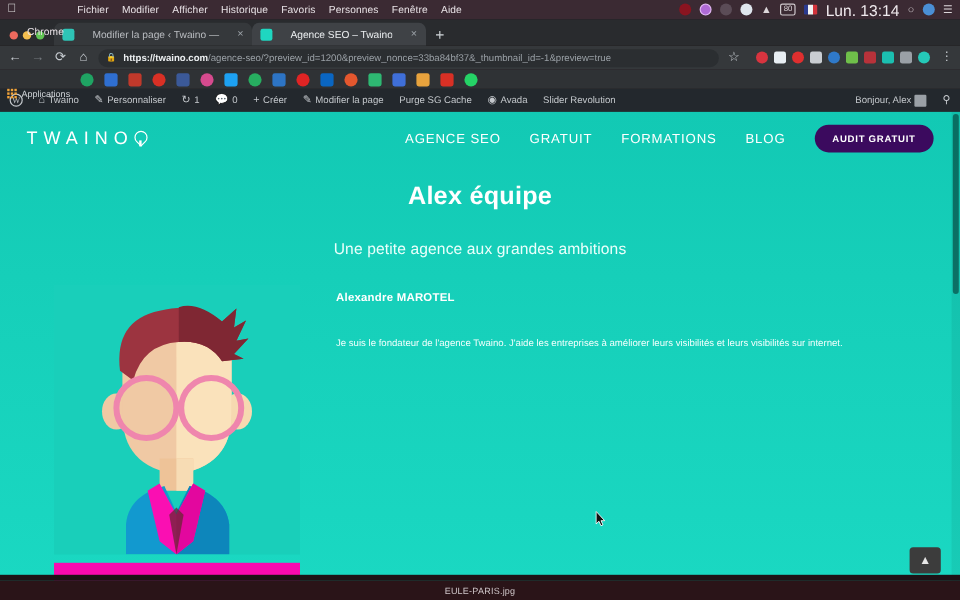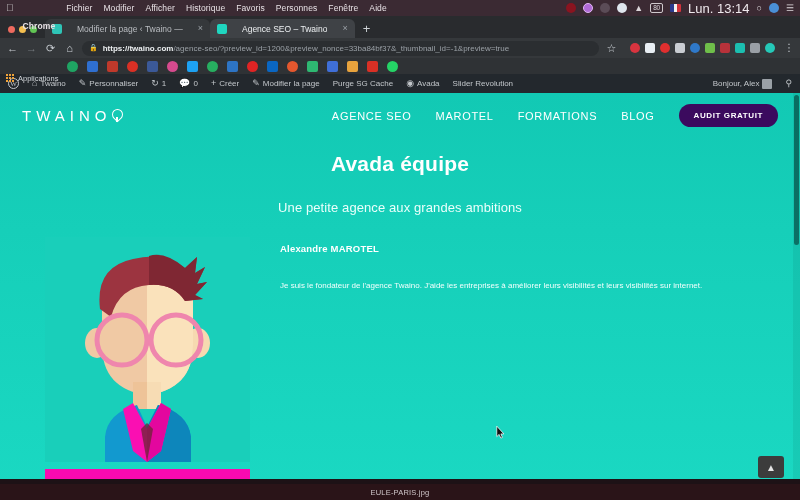--- a/index.html
+++ b/index.html
@@ -8,21 +8,21 @@
 
   .screen { position:relative; width:800px; height:500px; background:#1a1015; overflow:hidden; }
 
   
   .macbar {
     height:16px; background:#3b2a33; display:flex; align-items:center;
     padding:0 6px; color:#e8e2e6; font-size:8.5px; position:relative; z-index:40;
   }
   .macbar .apple { font-size:10px; margin-right:9px; color:#ddd; line-height:1; }
   .macbar .mi { margin-right:11px; white-space:nowrap; letter-spacing:.1px; }
-  .macbar .mi.bold { font-weight:bold;margin-top:35px; }
+  .macbar .mi.bold { font-weight:normal;margin-top:35px; }
   .macbar .spacer { flex:1; }
   .macbar .tray { display:flex; align-items:center; gap:7px; }
   .tray-dot { width:10px; height:10px; border-radius:50%; display:inline-block; }
   .tray-glyph { font-size:9px; color:#dcd6da; line-height:1; display:inline-block; }
   .tray-flag { width:11px; height:8px; display:inline-block; border-radius:1px;
     background:linear-gradient(90deg,#2b3a8f 0 33%, #f2f2f2 33% 66%, #d2333c 66% 100%); }
   .tray-batt { font-size:6.5px; border:1px solid #cfc9cd; border-radius:2px; padding:0 2px;
     color:#dcd6da; line-height:8px; letter-spacing:-.2px;}
   .tray-time { font-size:13px; color:#efe9ed; white-space:nowrap; }
 
@@ -289,29 +289,29 @@
 
   <div class="viewport">
 
     <div class="siteheader">
       <div class="logo">
         <span>TWAINO</span>
           <span class="leaf"></span>
       </div>
       <nav class="sitenav">
         <a href="#">AGENCE SEO</a>
-        <a href="#">MAROTEL</a>
+        <a href="#">GRATUIT</a>
         <a href="#">FORMATIONS</a>
         <a href="#">BLOG</a>
         <span class="cta">AUDIT GRATUIT</span>
       </nav>
     </div>
 
     <div class="content">
-      <h1 class="page-title">Avada équipe</h1>
+      <h1 class="page-title">Alex équipe</h1>
       <p class="page-sub">Une petite agence aux grandes ambitions</p>
 
       <div class="team">
         <div class="avatar-col">
           <div class="avatar-card">
             <svg viewBox="0 0 205 225" width="205" height="225">
               <rect x="0" y="0" width="205" height="225" fill="#19cfba"></rect>
 
               <ellipse cx="52" cy="106" rx="12" ry="15" fill="#f0c9a4"></ellipse>
               <ellipse cx="153" cy="106" rx="12" ry="15" fill="#f6d9b0"></ellipse>

